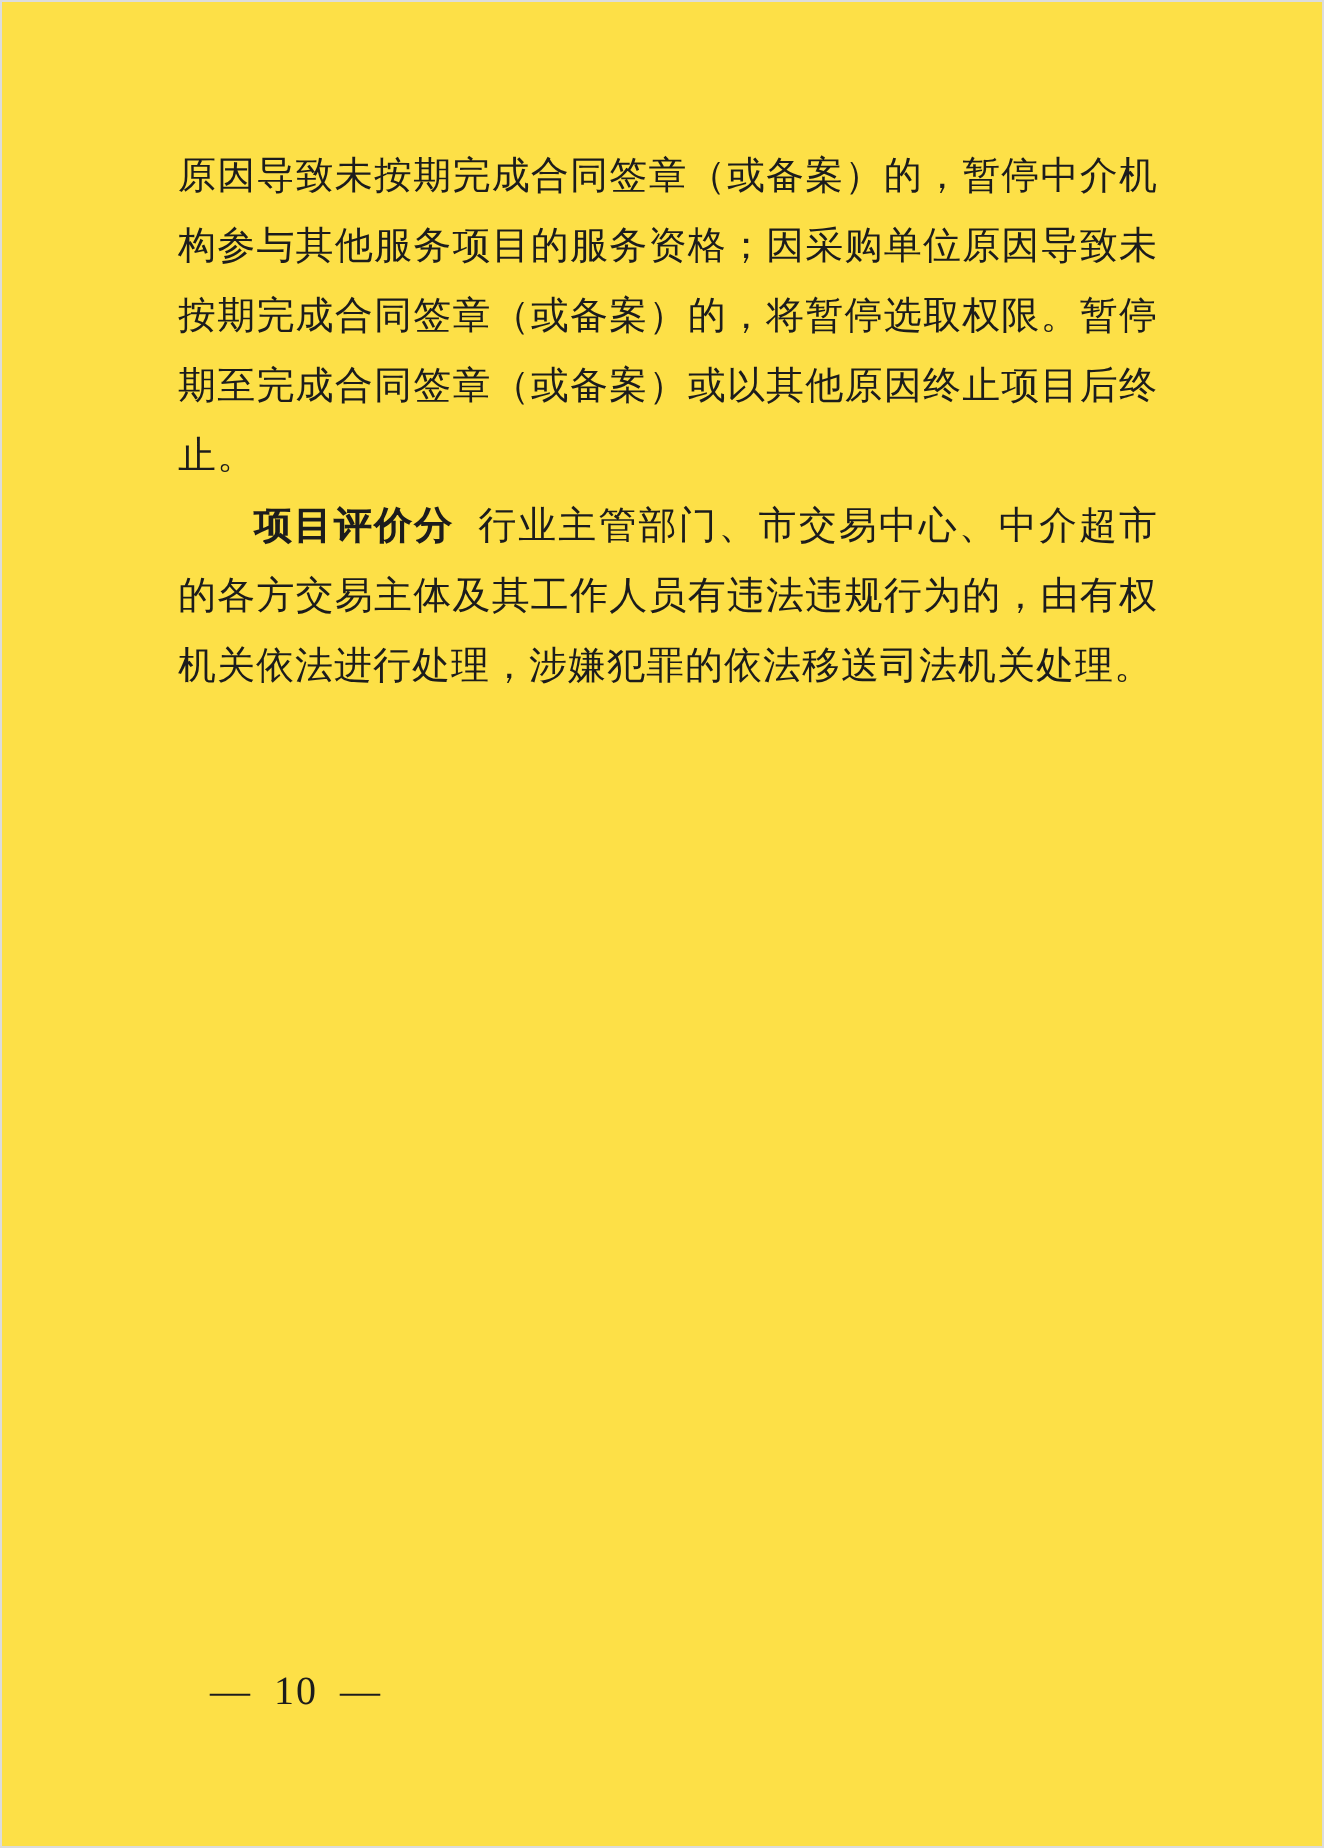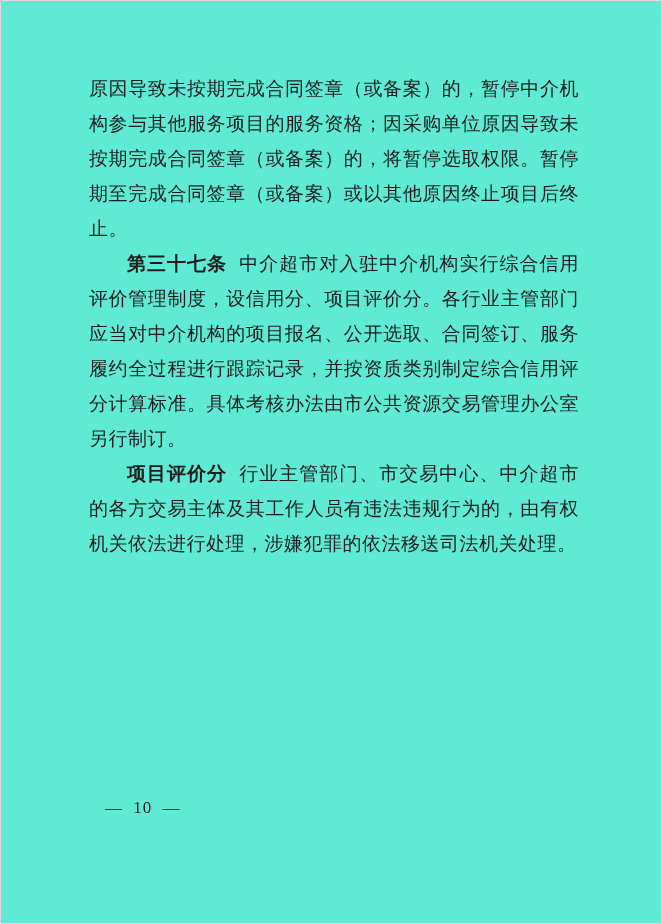--- a/index.html
+++ b/index.html
@@ -5,21 +5,21 @@
   html, body {
     margin: 0;
     padding: 0;
     background: #ffffff;
   }
   .page {
     position: relative;
     width: 662px;
     height: 924px;
     box-sizing: border-box;
-    background: #5eead4;
+    background: #fde047;
     border: 1px solid #dcdcdc;
     overflow: hidden;
     font-family: "Liberation Serif", serif;
     color: #1c1c1c;
   }
   .text-block {
     position: absolute;
     top: 70px;
     left: 88px;
     width: 490px;
@@ -45,39 +45,38 @@
     font-weight: bold;
     font-size: 21px;
     line-height: 40px;
     text-align: center;
     letter-spacing: 1px;
     color: #111111;
   }
   .footer {
     position: absolute;
     left: 104px;
-    top: 795px;
-    font-size: 17px;
+    top: 833px;
+    font-size: 20px;
     line-height: 24px;
     letter-spacing: 1px;
     word-spacing: 5px;
     white-space: pre;
     color: #1c1c1c;
   }
 </style>
 </head>
 <body>
 
 <div class="page">
   <div class="text-block">
 
     <p class="para">原因导致未按期完成合同签章（或备案）的，暂停中介机构参与其他服务项目的服务资格；因采购单位原因导致未按期完成合同签章（或备案）的，将暂停选取权限。暂停期至完成合同签章（或备案）或以其他原因终止项目后终止。</p>
 
 
 
-    <p class="para indent"><span class="article-label">第三十七条</span><span>中介超市对入驻中介机构实行综合信用评价管理制度，设信用分、项目评价分。各行业主管部门应当对中介机构的项目报名、公开选取、合同签订、服务履约全过程进行跟踪记录，并按资质类别制定综合信用评分计算标准。具体考核办法由市公共资源交易管理办公室另行制订。</span></p>
 
     <p class="para indent"><span class="article-label">项目评价分</span><span>行业主管部门、市交易中心、中介超市的各方交易主体及其工作人员有违法违规行为的，由有权机关依法进行处理，涉嫌犯罪的依法移送司法机关处理。</span></p>
 
   </div>
 
   <div class="footer">— 10 —</div>
 </div>
 
 </body></html>

